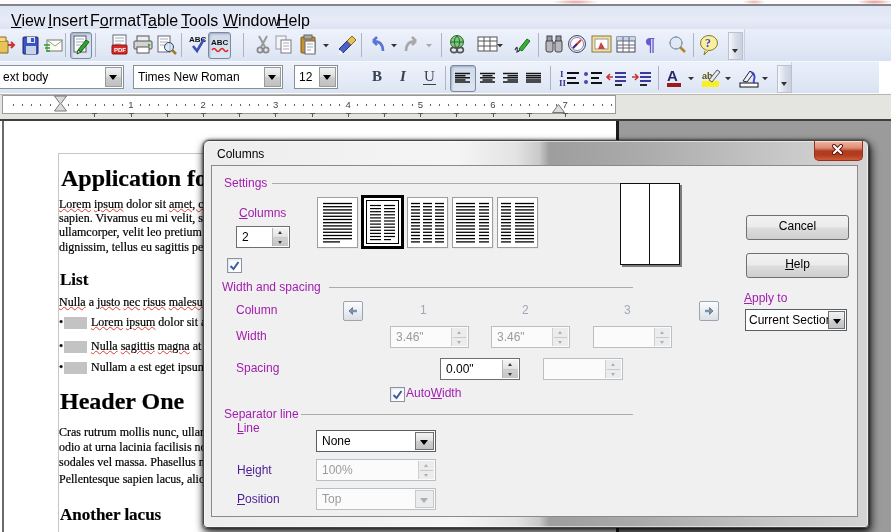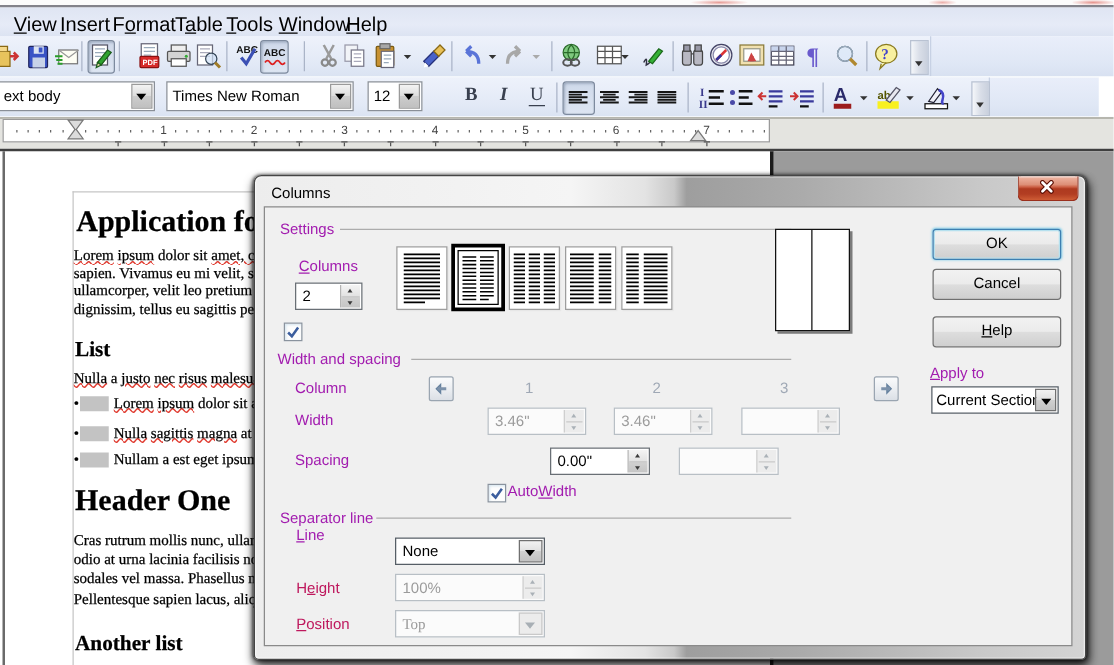--- a/index.html
+++ b/index.html
@@ -64,21 +64,21 @@
 #dlgclose{left:610px;top:0px;width:47px;height:19px;border-radius:0 0 5px 5px;
   border:1px solid #9a2f1d;border-top:none;
   background:linear-gradient(#f0b7a5 0%,#dd8f77 35%,#cb5c41 46%,#ae3a20 53%,#b23d22 75%,#ce5c35 100%);
   box-shadow:inset 0 1px 0 rgba(255,255,255,.55);}
 #dlgclose svg{position:absolute;left:17px;top:3px;}
 #dlgbody{left:8px;top:25px;width:645px;height:350px;background:#f0f0f0;
   box-shadow:0 0 0 1px #8a8a8a;}
 
 .glbl{position:absolute;font-size:12px;color:#a21caf;white-space:nowrap;}
 .gline{position:absolute;height:1px;background:#acacac;}
-.graylbl{color:#be185d;}
+.graylbl{color:#4c1d95;}
 .colnum{position:absolute;font-size:12px;color:#9fa8b5;}
 .w7btn{position:absolute;width:101px;height:23px;border-radius:3px;border:1px solid #707070;
   background:linear-gradient(#f2f2f2,#ebebeb 48%,#dddddd 52%,#cfcfcf);
   font-size:12px;color:#000;text-align:center;line-height:21px;}
 .w7btn.def{border-color:#3c7fb1;box-shadow:0 0 0 1px #b5e0ee inset, 0 0 2px #68c6e8;}
 .cb{position:absolute;width:13px;height:13px;background:#fdfdfd;border:1px solid #8a939e;
   box-shadow:inset 1px 1px 2px #d6e5ef;}
 .cb svg{position:absolute;left:0px;top:0px;}
 .spin{position:absolute;height:20px;background:#fff;border:1px solid #696f75;}
 .spin .val{position:absolute;left:5px;top:3px;font-size:12px;color:#000;}
@@ -91,21 +91,21 @@
 .spbtns i{position:absolute;left:1px;right:1px;top:50%;height:1px;background:#c9c9c9;}
 .spin.dis .spbtns{background:#ececec;border-left-color:#cfcfcf;}
 .spin.dis .spbtns:before{border-bottom-color:#aab1b7;}
 .spin.dis .spbtns:after{border-top-color:#aab1b7;}
 .combo{position:absolute;height:20px;background:#fff;border:1px solid #565e66;}
 .combo .val{position:absolute;left:5px;top:3px;font-size:12px;color:#000;white-space:nowrap;}
 .combo .dbtn{position:absolute;right:1px;top:1px;width:17px;bottom:1px;
   background:linear-gradient(#f2f2f2,#e0e0e0 50%,#d0d0d0 50%,#c2c2c2);border:1px solid #707070;}
 .combo .dbtn:after{content:"";position:absolute;left:4px;top:7px;border:4px solid transparent;border-top:5px solid #000;}
 .combo.dis{background:#fbfbfb;border-color:#b8bfc5;}
-.combo.dis .val{color:#9b9b9b;font-family:Liberation Serif, serif;}
+.combo.dis .val{color:#9b9b9b;}
 .combo.dis .dbtn{background:#ececec;border-color:#c9c9c9;}
 .combo.dis .dbtn:after{border-top-color:#a8afb5;}
 .navbtn{position:absolute;width:18px;height:18px;border:1px solid #9aa5b1;border-radius:2px;
   background:linear-gradient(#fafbfc,#eaedf1 55%,#dbe0e6);}
 .preset{position:absolute;width:39px;height:49px;background:#fff;border:1px solid #9d9d9d;box-shadow:1px 1px 0 #e7e7e7;}
 </style>
 </head>
 <body>
 <div class="a" id="topstrip"></div>
 <div class="a" id="topline"></div>
@@ -481,21 +481,21 @@
   <div class="a tserif" style="left:91px;top:339px;font-size:12px;"><span class="sq">Nulla</span> <span class="sq">sagittis</span> <span class="sq">magna</span> at dolor</div>
   <div class="a tserif" style="left:59px;top:360px;font-size:12px;">•</div>
   <div class="grbox" style="left:64px;top:362px;"></div>
   <div class="a tserif" style="left:91px;top:360px;font-size:12px;">Nullam a est eget ipsum mollis</div>
   <div class="a tserif" style="left:60px;top:388px;font-size:24px;font-weight:bold;">Header One</div>
   <div class="a tserif" style="left:59px;top:425px;font-size:12px;line-height:14.9px;">
     Cras rutrum mollis nunc, ullamcorper ultrices sapien mattis<br>
     odio at urna lacinia facilisis non sit amet. Integer rhoncus<br>
     sodales vel massa. Phasellus nec turpis augue, sed porta.</div>
   <div class="a tserif" style="left:59px;top:472px;font-size:12px;">Pellentesque sapien lacus, aliquam eget semper quis</div>
-  <div class="a tserif" style="left:60px;top:505px;font-size:17px;font-weight:bold;">Another list</div>
+  <div class="a tserif" style="left:60px;top:505px;font-size:17px;font-weight:bold;">Another lacus</div>
 </div>
 <div class="a" id="dlg">
   <span class="a" id="dlgtitle">Columns</span>
   <div class="a" id="dlgclose">
       <svg width="12" height="12">
         <path d="M2,2 L9,9 M9,2 L2,9" stroke="#5d1005" stroke-width="4" stroke-linecap="round"></path>
         <path d="M2,2 L9,9 M9,2 L2,9" stroke="#fff" stroke-width="2.2" stroke-linecap="round"></path>
       </svg>
     </div>
   <div class="a" id="dlgbody">
@@ -729,21 +729,20 @@
         <span class="val">100%</span>
         <span class="spbtns">
           <i></i>
         </span>
       </div>
     <span class="glbl graylbl" style="left:25px;top:326px;"><u>P</u>osition</span>
     <div class="combo dis" style="left:104px;top:322px;width:118px;">
         <span class="val">Top</span>
         <span class="dbtn"></span>
       </div>
-    <div class="w7btn def" style="left:534px;top:17px;">OK</div>
     <div class="w7btn" style="left:534px;top:49px;">Cancel</div>
     <div class="w7btn" style="left:534px;top:87px;"><u>H</u>elp</div>
     <span class="glbl" style="left:532px;top:125px;"><u>A</u>pply to</span>
     <div class="combo" style="left:533px;top:143px;width:100px;">
         <span class="val" style="left:3px;">Current Section</span>
         <span class="dbtn" style="width:15px;"></span>
       </div>
   </div>
 </div>
 

